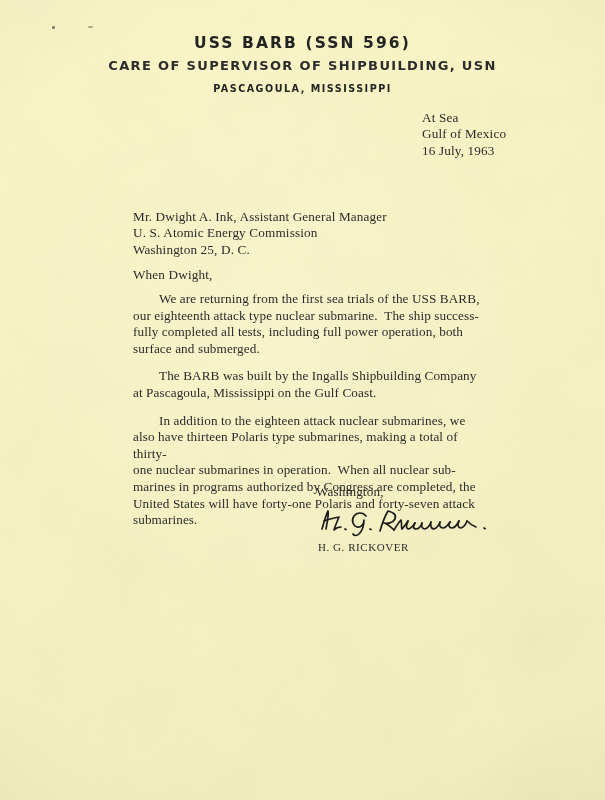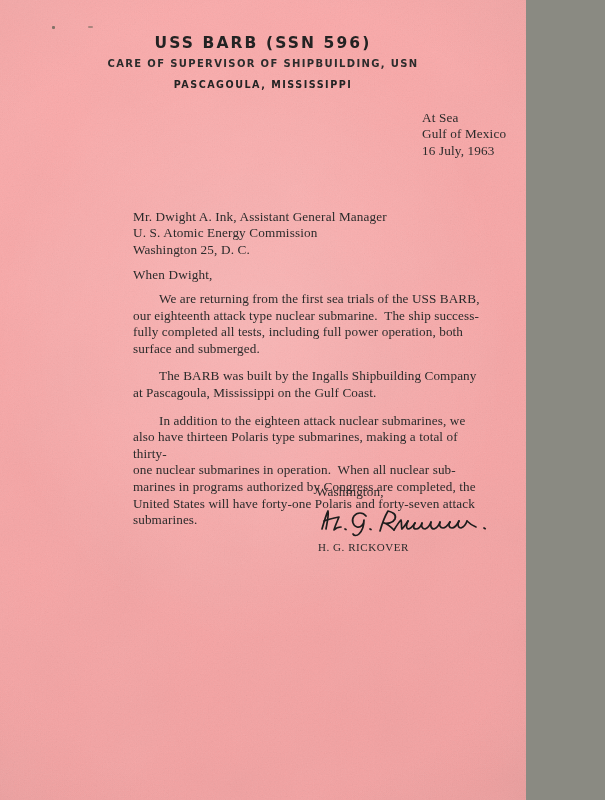--- a/index.html
+++ b/index.html
@@ -2,24 +2,24 @@
 <html><head>
 <meta charset="utf-8">
 <style>
   html, body {
     margin: 0;
     padding: 0;
     background: #8a8a82;
   }
   .page {
     position: relative;
-    width: 526px;
+    width: 605px;
     height: 800px;
     overflow: hidden;
-    background: #fca5a5;
+    background: #fef9c3;
     font-family: "Liberation Serif", serif;
     color: #2b2b2b;
   }
   
   .page::before {
     content: "";
     position: absolute;
     inset: 0;
     pointer-events: none;
     background:
@@ -54,21 +54,21 @@
     font-family: "DejaVu Sans", sans-serif;
     font-weight: bold;
     font-size: 15.5px;
     letter-spacing: 2.1px;
     color: #232323;
     white-space: nowrap;
   }
   .lh-sub {
     font-family: "DejaVu Sans", sans-serif;
     font-weight: bold;
-    font-size: 10px;
+    font-size: 13px;
     letter-spacing: 1.35px;
     color: #2c2c2c;
     margin-top: 6px;
     white-space: nowrap;
   }
   .lh-city {
     font-family: "DejaVu Sans", sans-serif;
     font-weight: bold;
     font-size: 9.6px;
     letter-spacing: 1.5px;

